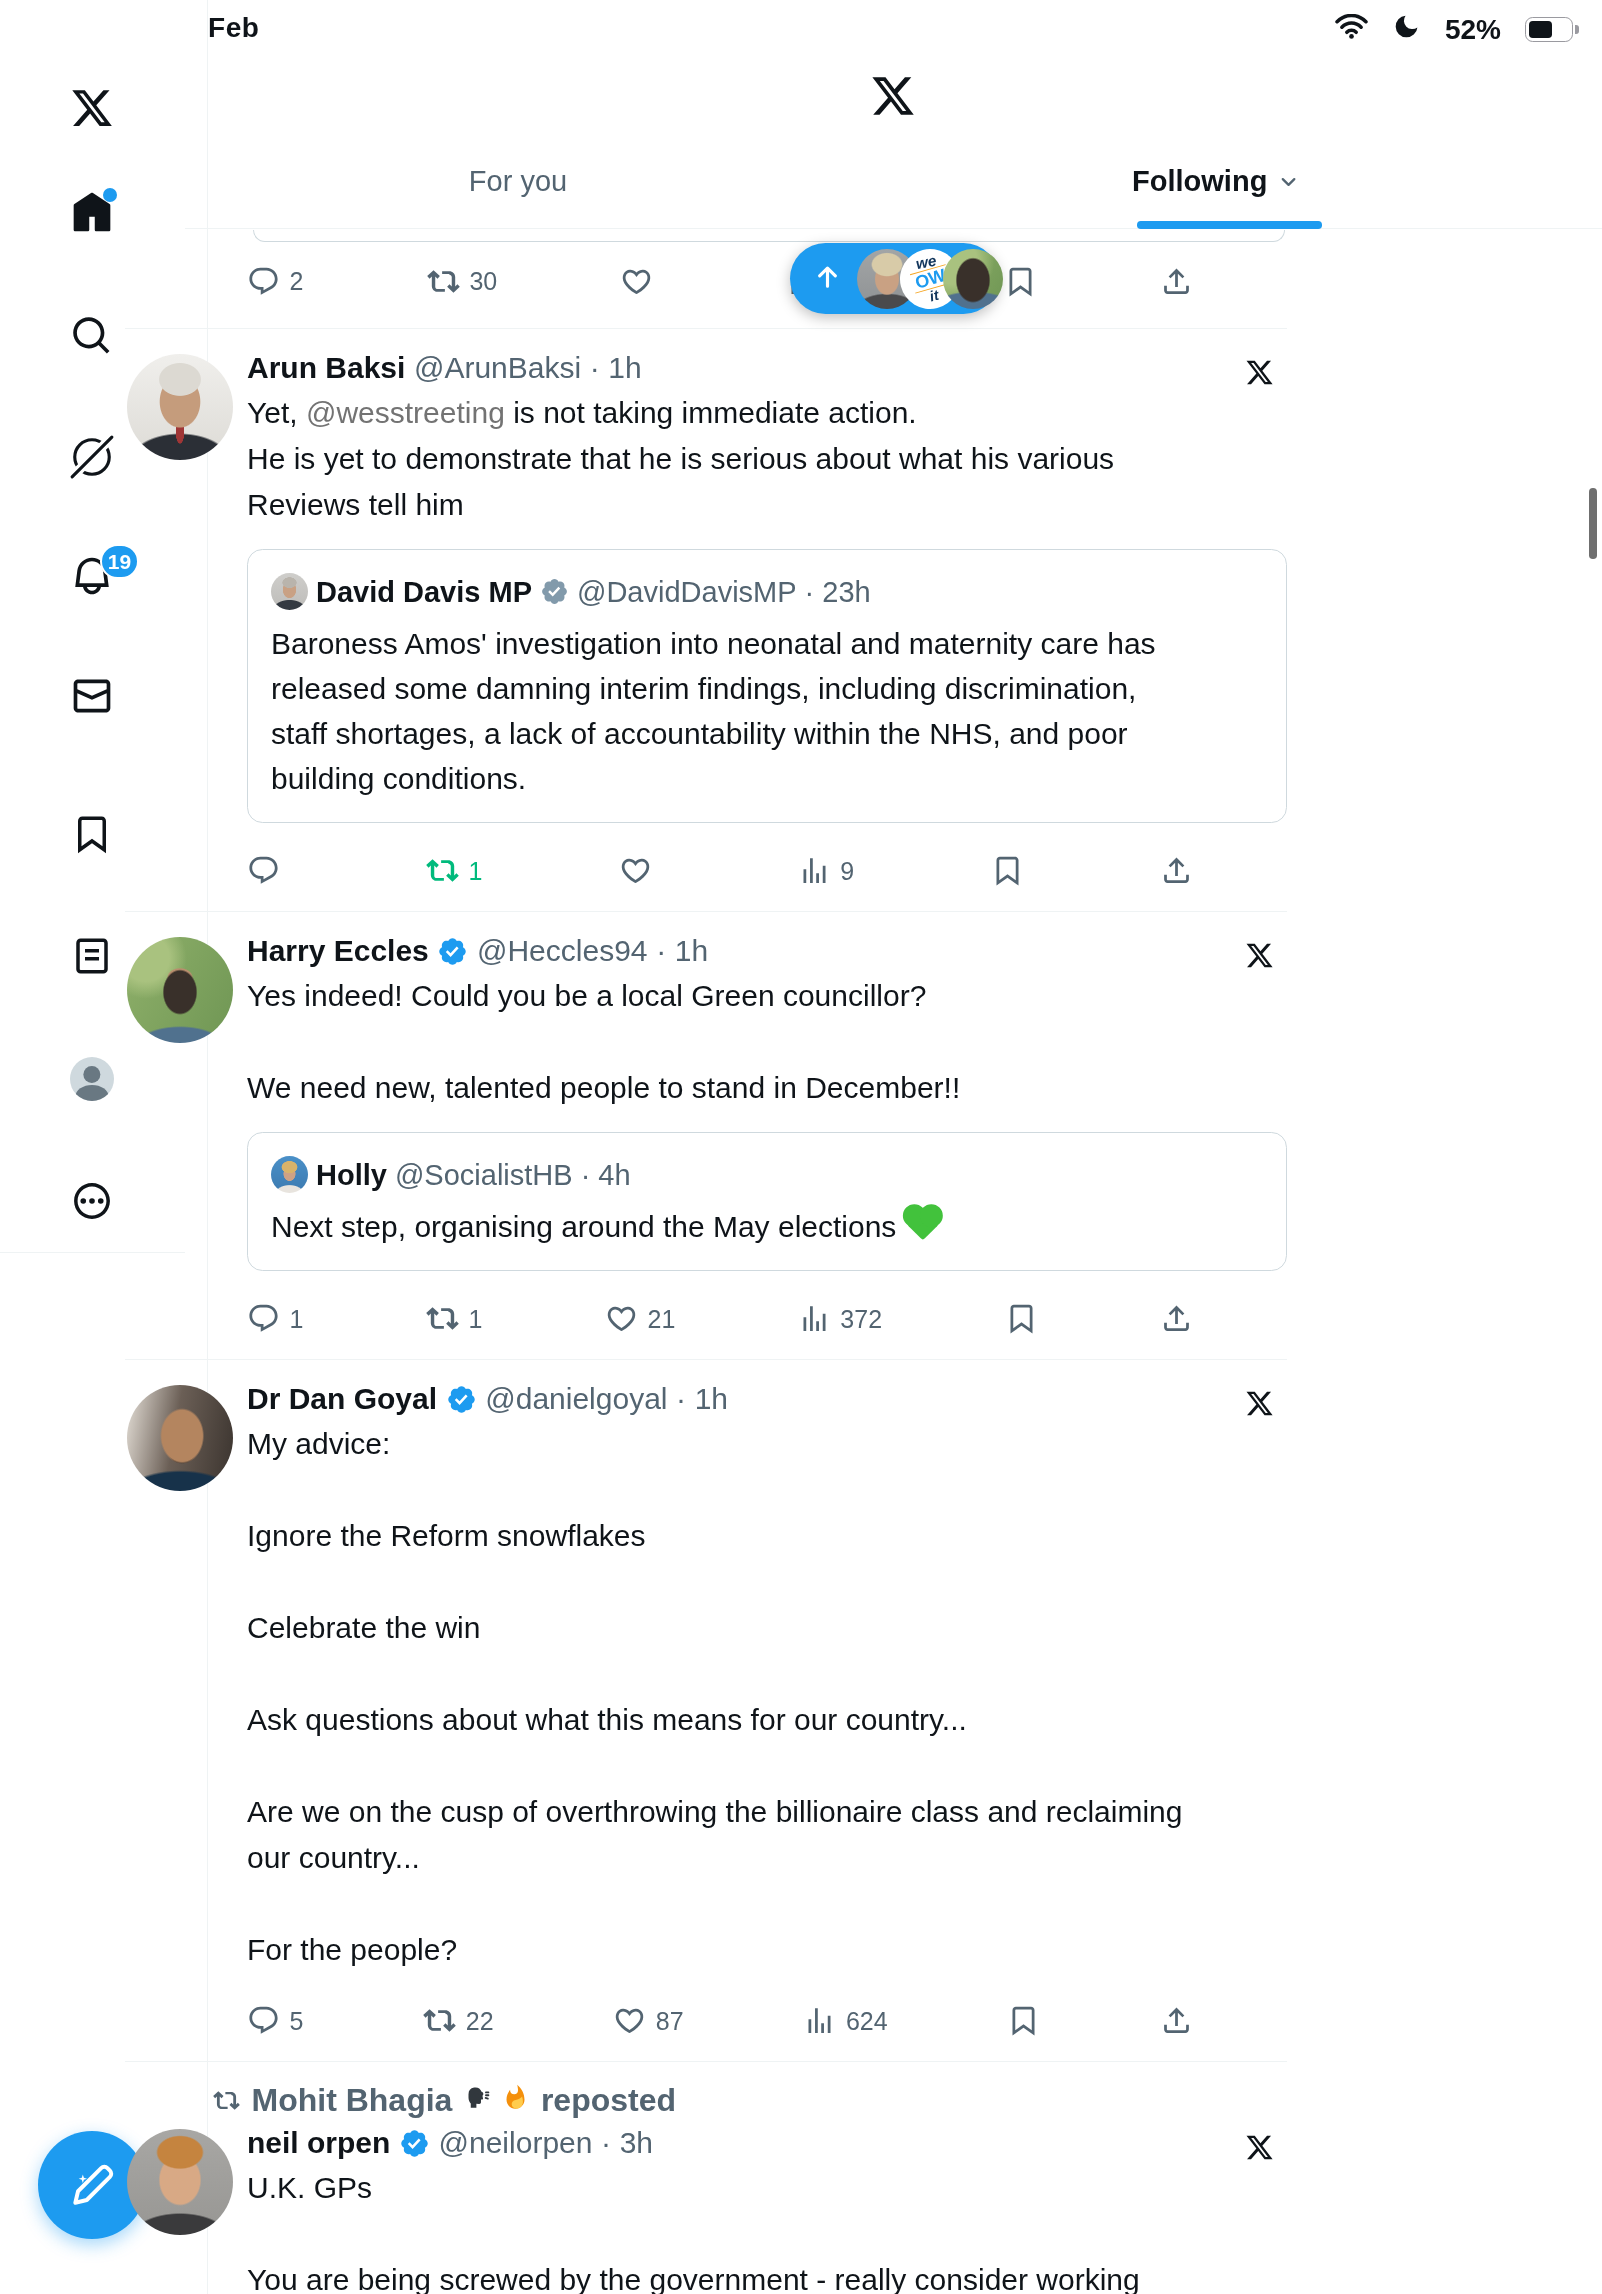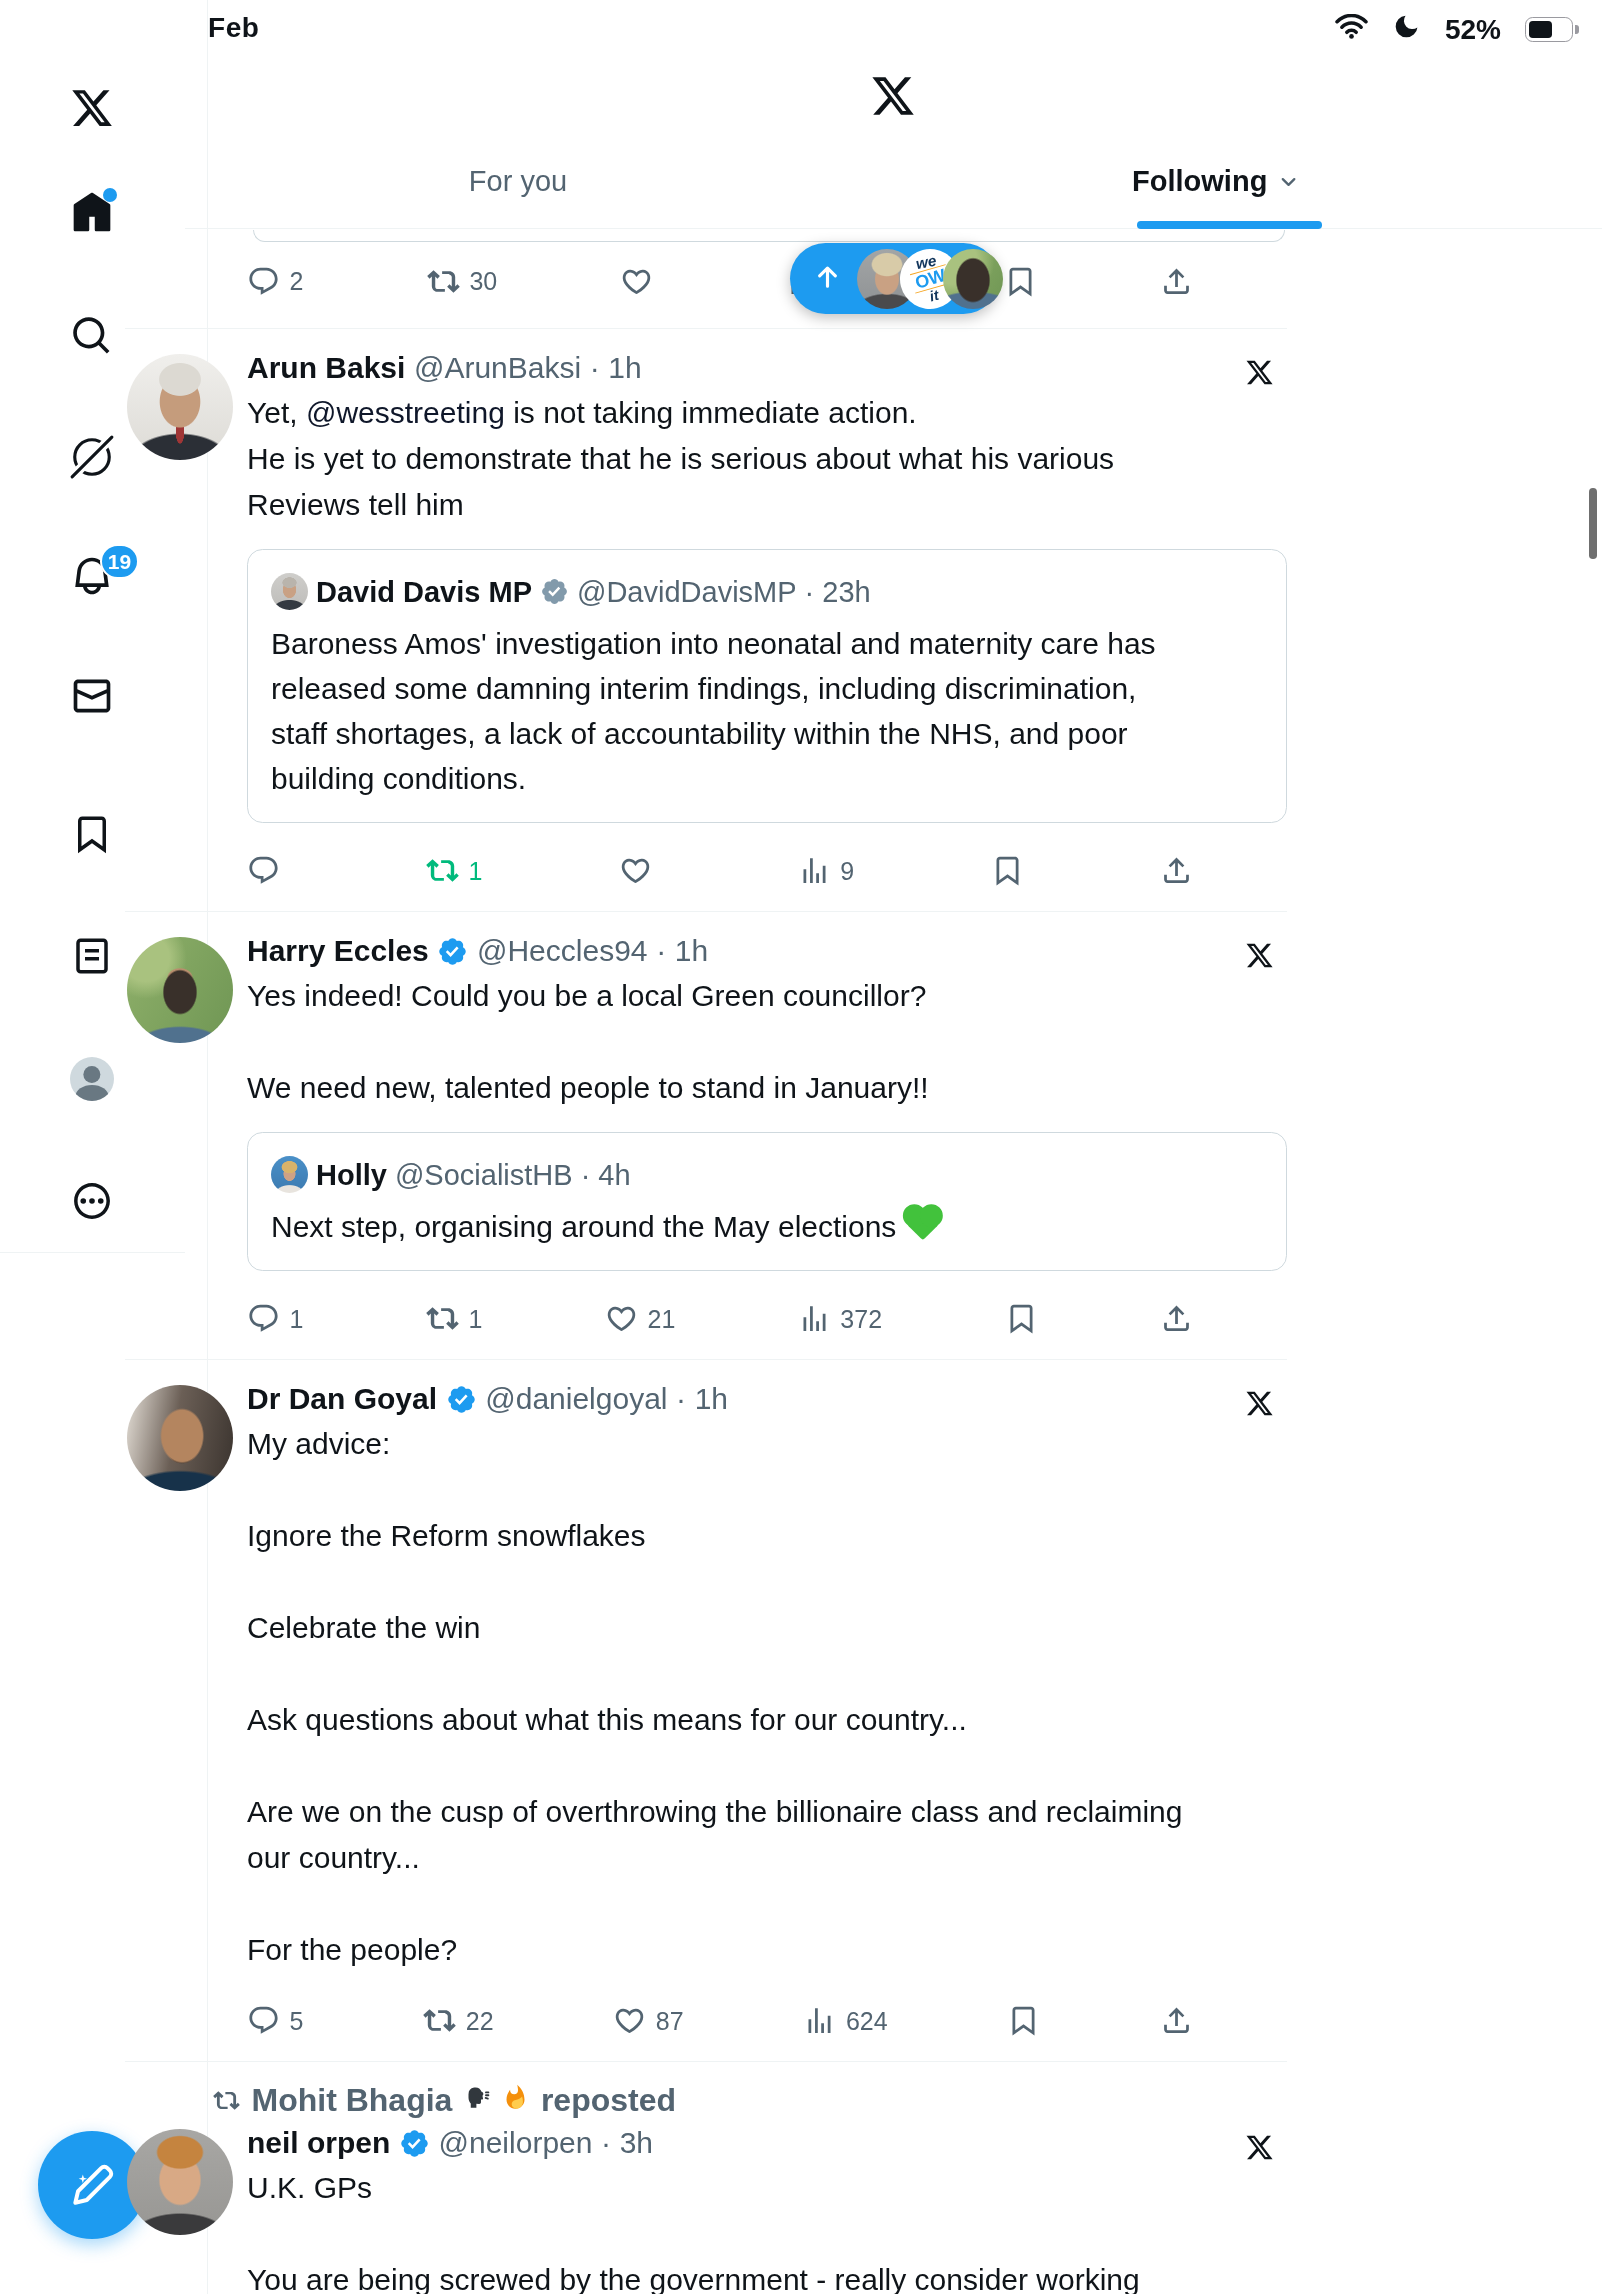--- a/index.html
+++ b/index.html
@@ -41,21 +41,21 @@
   
   #timeline { position:absolute; left:125px; top:230px; width:1162px; }
   .tweet { position:relative; border-bottom:1px solid #eff3f4; padding:19px 0 13.4px 0; }
   .tw-avatar { position:absolute; left:1.9px; top:25px; width:106px; height:106px; border-radius:50%; overflow:hidden; }
   .tw-x { position:absolute; right:13.4px; top:29px; color:#0f1419; }
   .tw-main { margin-left:122px; font-size:30px; line-height:46px; }
   .tw-head { display:flex; align-items:center; gap:8.6px; height:40px; padding-right:86px; white-space:nowrap; }
   .tw-name { font-weight:700; }
   .gray { color:#536471; font-weight:400; }
   .tw-body { white-space:pre-line; margin-top:1.9px; }
-  .link { color:#0f172a;margin-top:20px; }
+  .link { color:#737373;margin-top:20px; }
   .quote { border:1px solid #cfd9de; border-radius:15.4px; margin-top:21px; padding:21px 23px; }
   .q-head { display:flex; align-items:center; gap:8px; height:42px; font-size:29px; white-space:nowrap; }
   .q-avatar { width:37px; height:37px; border-radius:50%; overflow:hidden; flex:0 0 37px; }
   .q-body { white-space:pre-line; margin-top:7.7px; font-size:30px; line-height:45px; }
 
   .actions { display:flex; justify-content:space-between; align-items:center; width:946px; margin-top:21px; height:54px; }
   .act { display:flex; align-items:center; gap:9.6px; color:#536471; font-size:25px; }
   .act svg { display:block; }
   .act.green { color:#00ba7c; }
   .repost-line { margin-left:88px; display:flex; align-items:center; gap:11.5px; color:#536471; font-weight:700; font-size:32px; height:38px; margin-bottom:3.8px; }
@@ -366,21 +366,21 @@
         <span class="tw-name">Harry Eccles</span>
         <svg width="31" height="31" viewBox="0 0 24 24" fill="#1d9bf0">
             <path d="M22.25 12c0-1.43-.88-2.67-2.19-3.34.46-1.39.2-2.9-.81-3.91s-2.52-1.27-3.91-.81c-.66-1.31-1.91-2.19-3.34-2.19s-2.67.88-3.33 2.19c-1.4-.46-2.91-.2-3.92.81s-1.26 2.52-.8 3.91c-1.31.67-2.2 1.91-2.2 3.34s.89 2.67 2.2 3.34c-.46 1.39-.21 2.9.8 3.91s2.52 1.26 3.91.81c.67 1.31 1.91 2.19 3.34 2.19s2.68-.88 3.34-2.19c1.39.45 2.9.2 3.91-.81s1.27-2.52.81-3.91c1.31-.67 2.19-1.91 2.19-3.34zm-11.71 4.2L6.8 12.46l1.41-1.42 2.26 2.26 4.8-5.23 1.47 1.36-6.2 6.77z"></path>
           </svg>
         <span class="gray">@Heccles94</span>
         <span class="gray">·</span>
         <span class="gray">1h</span>
       </div>
       <div class="tw-body">Yes indeed! Could you be a local Green councillor?
 
-We need new, talented people to stand in January!!</div>
+We need new, talented people to stand in December!!</div>
       <div class="quote">
         <div class="q-head">
           <span class="q-avatar av-holly"></span>
           <span class="tw-name">Holly</span>
           <span class="gray">@SocialistHB</span>
           <span class="gray">·</span>
           <span class="gray">4h</span>
         </div>
         <div class="q-body"><span>Next step, organising around the May elections</span><span class="css-heart"></span></div>
       </div>

